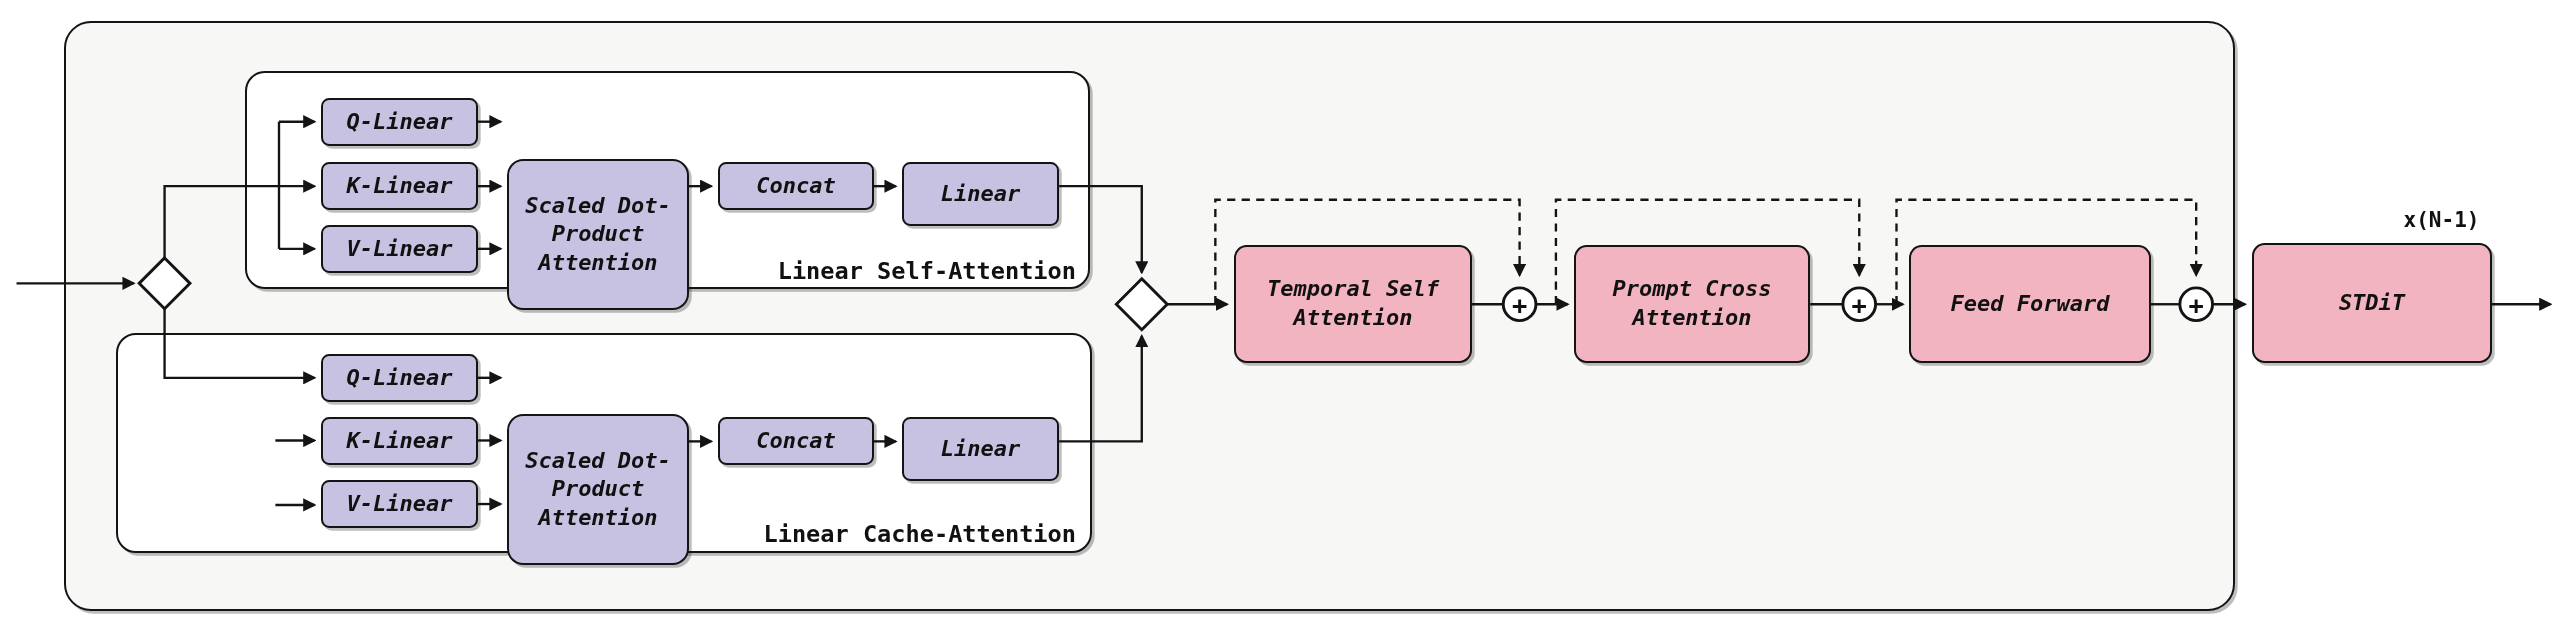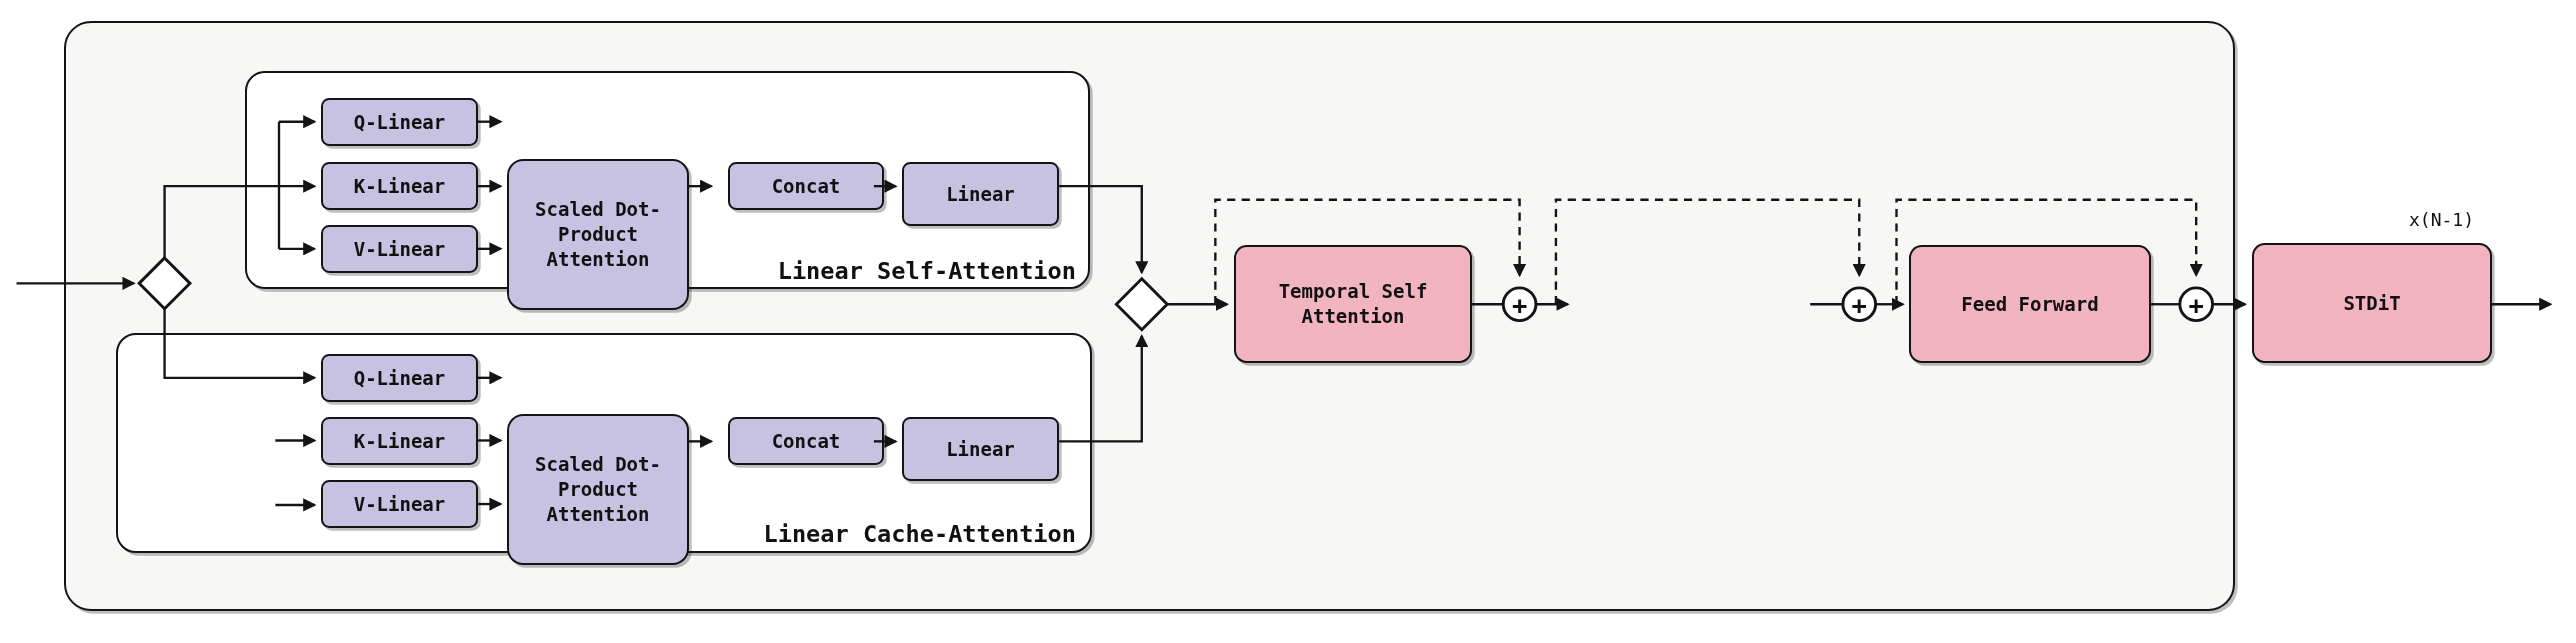--- a/index.html
+++ b/index.html
@@ -1,43 +1,43 @@
 <!DOCTYPE html>
 <html style="font-size:14.5px"><head>
 <meta charset="utf-8">
 <style>
   html,body{margin:0;padding:0;background:#ffffff;width:2576px;height:643px;overflow:hidden;}
   *{box-sizing:border-box;}
   .canvas{position:relative;width:2576px;height:643px;background:#ffffff;
           font-family:"DejaVu Sans Mono","Liberation Mono",monospace;color:#111111;}
   .box{position:absolute;border:2.7px solid #141414;display:flex;align-items:center;justify-content:center;
-       text-align:center;font-weight:600;line-height:1.3;font-size:19px;
-       box-shadow:2.7px 2.7px 0 rgba(20,20,20,0.28);}
+       text-align:center;font-weight:600;line-height:1.3;font-size:22px;
+       box-shadow:2.7px 2.7px 0 rgba(20,20,20,0.28);font-style:italic;}
   .container-box{left:64px;top:21px;width:2171px;height:590px;border-radius:27px;background:#f7f7f6;}
   .section-box{background:#ffffff;border-radius:20px;border-width:2.7px;}
   .ssa-box{left:245px;top:71px;width:845px;height:218px;}
   .sca-box{left:116px;top:333px;width:976px;height:220px;}
   .section-label{position:absolute;left:640px;width:436px;height:31px;display:flex;align-items:center;
                  justify-content:flex-end;font-size:23.6px;font-weight:600;}
   .ssa-label{top:255px;}
   .sca-label{top:518px;}
   .lavender{background:#c7c2e1;border-radius:8.2px;border-width:2.3px;}
   .qkv{left:321px;width:157px;height:48px;}
   .sdpa{left:507px;width:182px;height:151px;border-radius:16.3px;padding:0 7.3px;margin-top:48px;}
-  .concat{left:718px;width:156px;height:48px;margin-left:10px;}
+  .concat{left:718px;width:156px;height:48px;}
   .linear{left:902px;width:157px;height:64px;}
   .yellow{background:#f8eb9d;border-radius:11px;border-width:2.3px;}
   .latent{left:139px;top:418px;width:136px;height:112px;padding:0 5.4px;}
   .pink{background:#f3b4c1;border-radius:12.7px;border-width:2.3px;}
   .tsa{left:1234px;top:245px;width:238px;height:118px;padding:0 8px;}
   .pca{left:1574px;top:245px;width:236px;height:118px;padding:0 9px;}
   .ff{left:1909px;top:245px;width:242px;height:118px;padding:0 9px;}
   .stdit{left:2252px;top:243px;width:240px;height:120px;}
   .repeat-label{position:absolute;left:2328px;top:203px;width:227px;height:33px;display:flex;
-                align-items:center;justify-content:center;font-size:18px;font-weight:400;}
+                align-items:center;justify-content:center;font-size:21px;font-weight:700;}
   svg.wires{position:absolute;left:0;top:0;width:2576px;height:643px;pointer-events:none;}
   svg.wires path,svg.wires line{fill:none;stroke:#141414;stroke-width:2.6px;}
   svg.wires .dashed{stroke-dasharray:9 7;}
   svg.wires .shape{fill:#ffffff;stroke:#141414;stroke-width:3.2px;}
   svg.wires text{fill:#111111;stroke:none;font-family:"DejaVu Sans Mono","Liberation Mono",monospace;
                  font-size:28px;font-weight:600;text-anchor:middle;dominant-baseline:central;}
 </style>
 </head>
 <body>
 
@@ -57,20 +57,21 @@
   <div class="box section-box sca-box"></div>
   <div class="section-label sca-label">Linear Cache-Attention</div>
   <div class="box lavender qkv" style="top:354px;">Q-Linear</div>
   <div class="box lavender qkv" style="top:417px;">K-Linear</div>
   <div class="box lavender qkv" style="top:480px;">V-Linear</div>
   <div class="box lavender sdpa" style="top:366px;">Scaled Dot-Product Attention</div>
   <div class="box lavender concat" style="top:417px;">Concat</div>
   <div class="box lavender linear" style="top:417px;">Linear</div>
 
   <div class="box pink tsa">Temporal Self Attention</div>
+  <div class="box pink pca">Prompt Cross Attention</div>
   <div class="box pink ff">Feed Forward</div>
   <div class="box pink stdit">STDiT</div>
   <div class="repeat-label">x(N-1)</div>
 
   <svg class="wires" viewBox="0 0 2836 708">
     <defs>
       <marker id="arr" viewBox="0 0 10 10" refX="8.5" refY="5" markerWidth="5.6" markerHeight="5.6" orient="auto-start-reverse">
         <path d="M0,0 L10,5 L0,10 z" style="fill:#141414;stroke:none;"></path>
       </marker>
     </defs>

